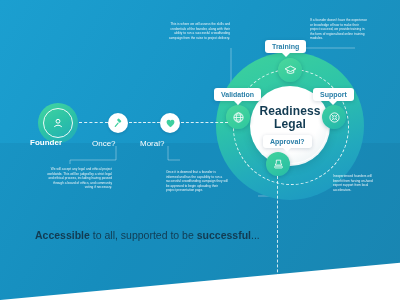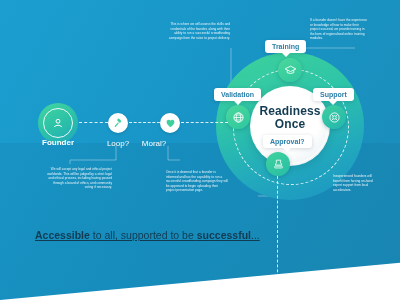--- a/index.html
+++ b/index.html
@@ -136,26 +136,25 @@
     box-shadow: 0 1px 3px rgba(0,40,70,.18);
   }
   .wnode.w-legal { left: 108px; top: 113px; }
   .wnode.w-moral { left: 160px; top: 113px; }
 
   .flow-label {
     position: absolute;
     font-size: 8px;
     font-weight: bold;
     color: #ffffff;
-    text-align: center;
     white-space: nowrap;
   }
   .flow-label.l-founder { left: 30px; top: 138px; width: 56px; }
   .flow-label.l-legal   { left: 92px; top: 139px; width: 52px; font-weight: normal; }
-  .flow-label.l-moral   { left: 128px; top: 139px; width: 52px; font-weight: normal; }
+  .flow-label.l-moral   { left: 140px; top: 139px; width: 52px; font-weight: normal; }
 
   .dashline-h {
     position: absolute;
     height: 0;
     border-top: 1.4px dashed rgba(255,255,255,.85);
   }
   .dl1 { left: 79px; top: 122px; width: 29px; }
   .dl2 { left: 129px; top: 122px; width: 31px; }
   .dl3 { left: 181px; top: 122px; width: 47px; }
   .dl-bottom {
@@ -179,21 +178,21 @@
   
   .headline {
     position: absolute;
     left: 35px; top: 228px;
     width: 290px;
     color: #123b52;
     font-size: 10.5px;
     line-height: 14px;
   }
   .headline b { font-weight: bold; }
-  .headline .ln { display: block; text-decoration: underline; }
+  .headline .ln { display: block; }
 </style>
 </head>
 <body>
 
 <div id="stage">
 
   <div class="band-lower"></div>
 
   <svg width="400" height="300" style="position:absolute;left:0;top:0;">
 
@@ -208,21 +207,21 @@
 
     <path d="M336,176 L336,130 L336,120" stroke="rgba(255,255,255,0.5)" stroke-width="0.7" fill="none"></path>
   </svg>
 
   <div class="loop-outer"></div>
   <div class="loop-dashring"></div>
   <div class="loop-inner"></div>
   <div class="loop-inner-ring"></div>
   <div class="loop-title">
     <span>Readiness</span><br>
-    <span>Once</span>
+    <span>Legal</span>
   </div>
 
   <div class="node n-training">
     <svg width="13" height="13" viewBox="0 0 24 24">
       <path d="M12 4 L22 9 L12 14 L2 9 Z" fill="none" stroke="#ffffff" stroke-width="1.6"></path>
       <path d="M6 11 V16 Q12 19 18 16 V11" fill="none" stroke="#ffffff" stroke-width="1.6"></path>
     </svg>
   </div>
   <div class="tip t-training">Training</div>
 
@@ -273,21 +272,21 @@
     </div>
   </div>
   <div class="flow-label l-founder">Founder</div>
 
   <div class="wnode w-legal">
     <svg width="11" height="11" viewBox="0 0 24 24">
       <rect x="9" y="3" width="9" height="5.5" rx="1.6" transform="rotate(45 13.5 5.75)" fill="#3ecf9f"></rect>
       <line x1="11" y1="11" x2="5" y2="18.5" stroke="#3ecf9f" stroke-width="2.6" stroke-linecap="round"></line>
     </svg>
   </div>
-  <div class="flow-label l-legal">Loop?</div>
+  <div class="flow-label l-legal">Once?</div>
 
   <div class="wnode w-moral">
     <svg width="11" height="11" viewBox="0 0 24 24">
       <path d="M12 20 C12 20 3.5 14.5 3.5 8.8 C3.5 5.9 5.8 4 8.2 4 C10 4 11.3 5 12 6.2 C12.7 5 14 4 15.8 4 C18.2 4 20.5 5.9 20.5 8.8 C20.5 14.5 12 20 12 20 Z" fill="#3ecf9f"></path>
     </svg>
   </div>
   <div class="flow-label l-moral">Moral?</div>
 
   <div class="note right" style="left:168px; top:22px; width:62px;">This is where we will assess the skills and credentials of the founder, along with their ability to run a successful crowdfunding campaign from the raise to project delivery.</div>
 

